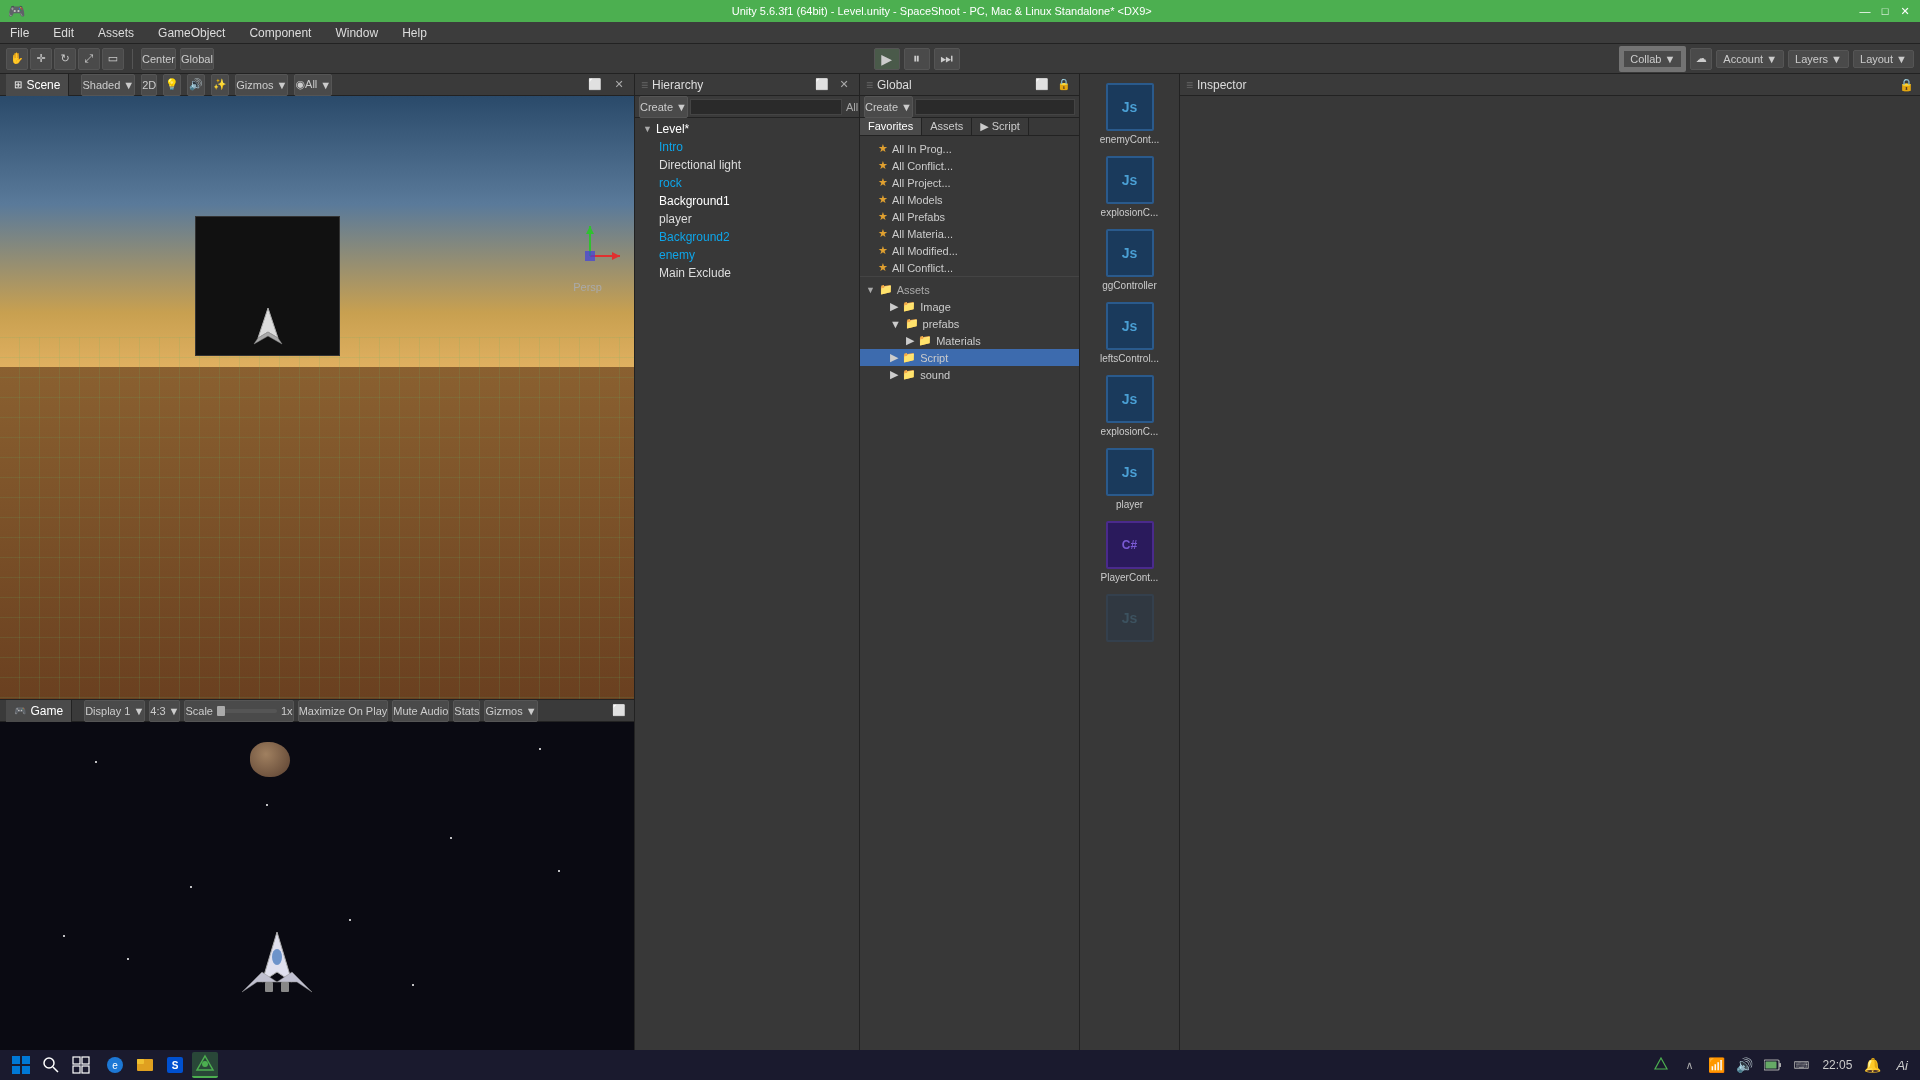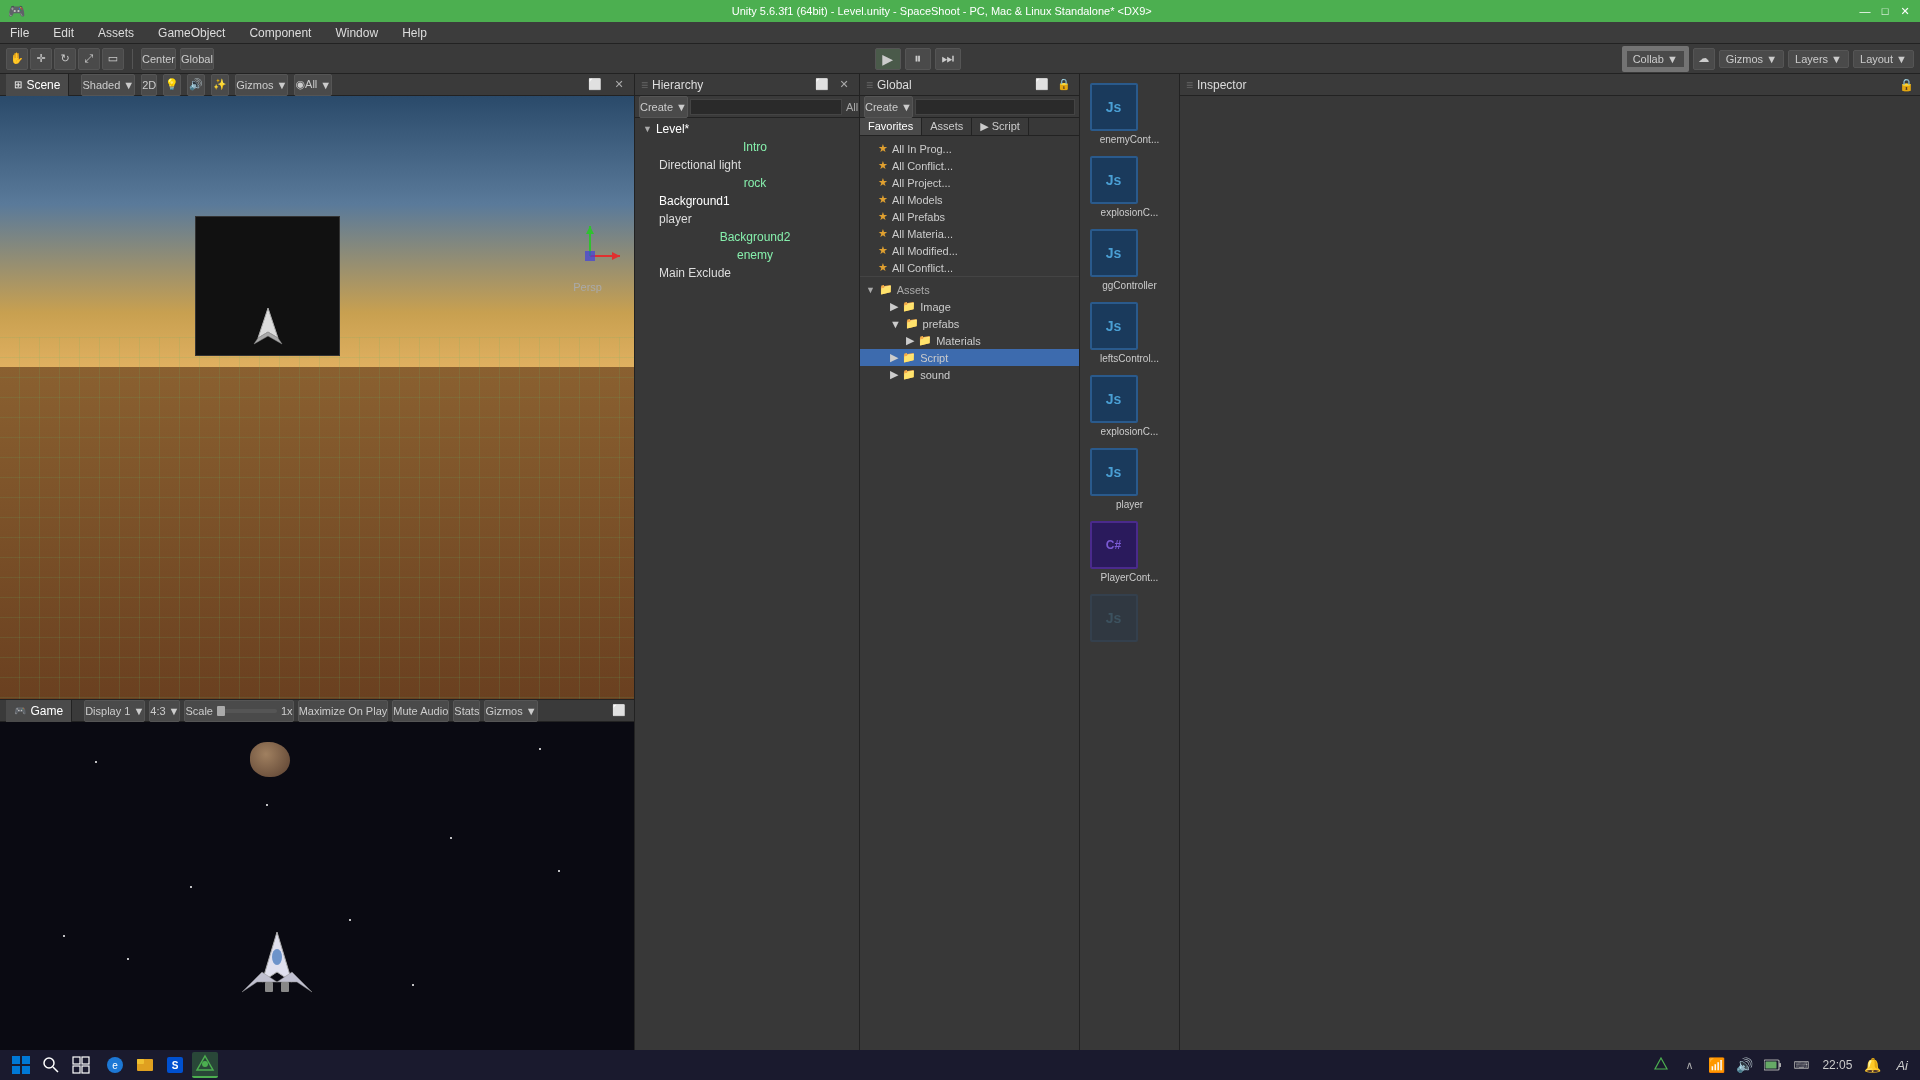--- a/index.html
+++ b/index.html
@@ -107,21 +107,21 @@
     #hierarchy-toolbar {
       height: 22px; background: #3a3a3a; display: flex; align-items: center; padding: 0 4px; gap: 2px;
       border-bottom: 1px solid #222;
     }
     .hier-search { flex: 1; height: 16px; background: #2a2a2a; border: 1px solid #444; color: #ccc; padding: 0 4px; font-size: 11px; }
     #hierarchy-content { flex: 1; overflow-y: auto; padding: 2px 0; }
     .hier-item {
       padding: 2px 8px; cursor: pointer; font-size: 12px; display: flex; align-items: center; gap: 4px;
     }
     .hier-item.highlighted { color: #fff; }
-    .hier-item.grayed { color: #86efac; justify-content: center; }
+    .hier-item.grayed { color: #0ea5e9; }
     .hier-indent { padding-left: 24px; }
 
     
     #project-panel {
       width: 220px; height: 100%; background: #383838; border-right: 1px solid #222;
       display: flex; flex-direction: column;
     }
     #project-header {
       height: 22px; background: #3a3a3a; display: flex; align-items: center; padding: 0 6px; gap: 4px;
       border-bottom: 1px solid #222; font-size: 12px;
@@ -138,21 +138,21 @@
     .favorites-section { border-bottom: 1px solid #444; margin-bottom: 4px; }
     .folder-icon { color: #e0a030; font-size: 11px; }
 
     
     #assets-panel {
       width: 100px; height: 100%; background: #383838; border-right: 1px solid #222;
       display: flex; flex-direction: column;
     }
     #assets-content { flex: 1; overflow-y: auto; display: flex; flex-direction: column; align-items: center; gap: 2px; padding: 4px 2px; }
     .asset-item {
-      width: 86px; display: flex; flex-direction: column; 
+      width: 86px; display: flex; flex-direction: column; align-items: center;
       cursor: pointer; padding: 4px 2px; border-radius: 2px;
     }
     .asset-icon {
       width: 50px; height: 50px; display: flex; align-items: center; justify-content: center;
       margin-bottom: 2px;
     }
     .js-icon {
       width: 48px; height: 48px; background: #1a3a5c; border: 2px solid #2a5a8c;
       display: flex; align-items: center; justify-content: center;
       font-size: 20px; font-weight: bold; color: #4a9fd4; border-radius: 2px;
@@ -272,21 +272,21 @@
 
   <div class="toolbar-center">
     <div class="play-btn" style="background:#4a5a4a;">▶</div>
     <div class="play-btn">⏸</div>
     <div class="play-btn">⏭</div>
   </div>
 
   <div class="toolbar-right">
     <div class="collab-btn">Collab ▼</div>
     <div class="tb-btn" style="width:22px;padding:0;justify-content:center;">☁</div>
-    <div class="account-btn">Gizmos ▼</div>
+    <div class="account-btn">Account ▼</div>
     <div class="layers-btn">Layers ▼</div>
     <div class="layout-btn">Layout ▼</div>
   </div>
 </div>
 
 <div id="main">
 
   <div id="left-panels">
 
     <div id="scene-panel">

